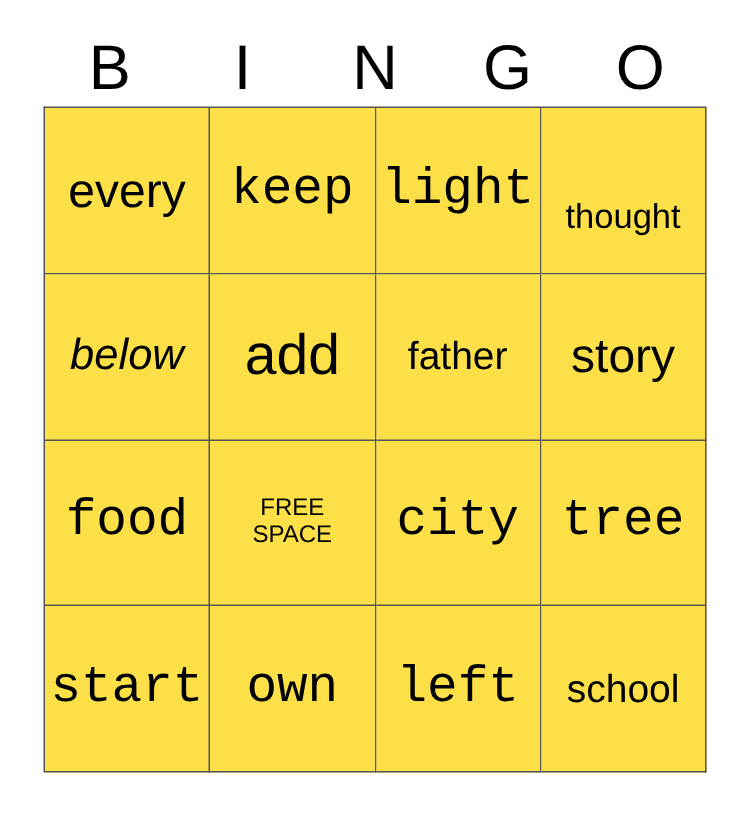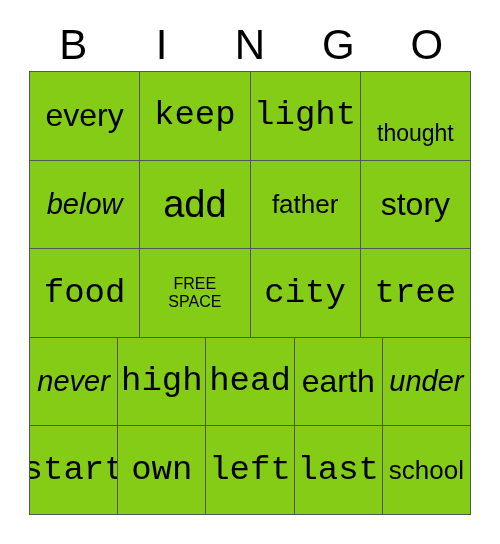--- a/index.html
+++ b/index.html
@@ -66,21 +66,21 @@
   .cell {
     flex: 1 1 0;
     box-sizing: border-box;
     border-right: 1px solid #555555;
     border-bottom: 1px solid #555555;
     display: flex;
     align-items: center;
     justify-content: center;
     text-align: center;
     overflow: hidden;
-    background: #84cc16;
+    background: #fde047;
   }
   .cell-text {
     display: block;
     line-height: 1.02;
     white-space: pre-line;
     color: #000000;
   }
 
   
   .fs-xl  { font-size: 38px; }
@@ -145,50 +145,30 @@
 SPACE</span>
         </div>
       <div class="cell">
           <span class="cell-text fs-lg">city</span>
         </div>
       <div class="cell">
           <span class="cell-text fs-lg">tree</span>
         </div>
     </div>
 
-    <div class="grid-row">
-      <div class="cell">
-          <span class="cell-text fs-sm">never</span>
-        </div>
-      <div class="cell">
-          <span class="cell-text fs-lg">high</span>
-        </div>
-      <div class="cell">
-          <span class="cell-text fs-lg">head</span>
-        </div>
-      <div class="cell">
-          <span class="cell-text fs-md">earth</span>
-        </div>
-      <div class="cell">
-          <span class="cell-text fs-sm">under</span>
-        </div>
-    </div>
 
     <div class="grid-row">
       <div class="cell">
           <span class="cell-text fs-lg">start</span>
         </div>
       <div class="cell">
           <span class="cell-text fs-lg">own</span>
         </div>
       <div class="cell">
           <span class="cell-text fs-lg">left</span>
         </div>
       <div class="cell">
-          <span class="cell-text fs-lg">last</span>
-        </div>
-      <div class="cell">
           <span class="cell-text fs-xs">school</span>
         </div>
     </div>
 
   </div>
 </div>
 
 </body></html>

